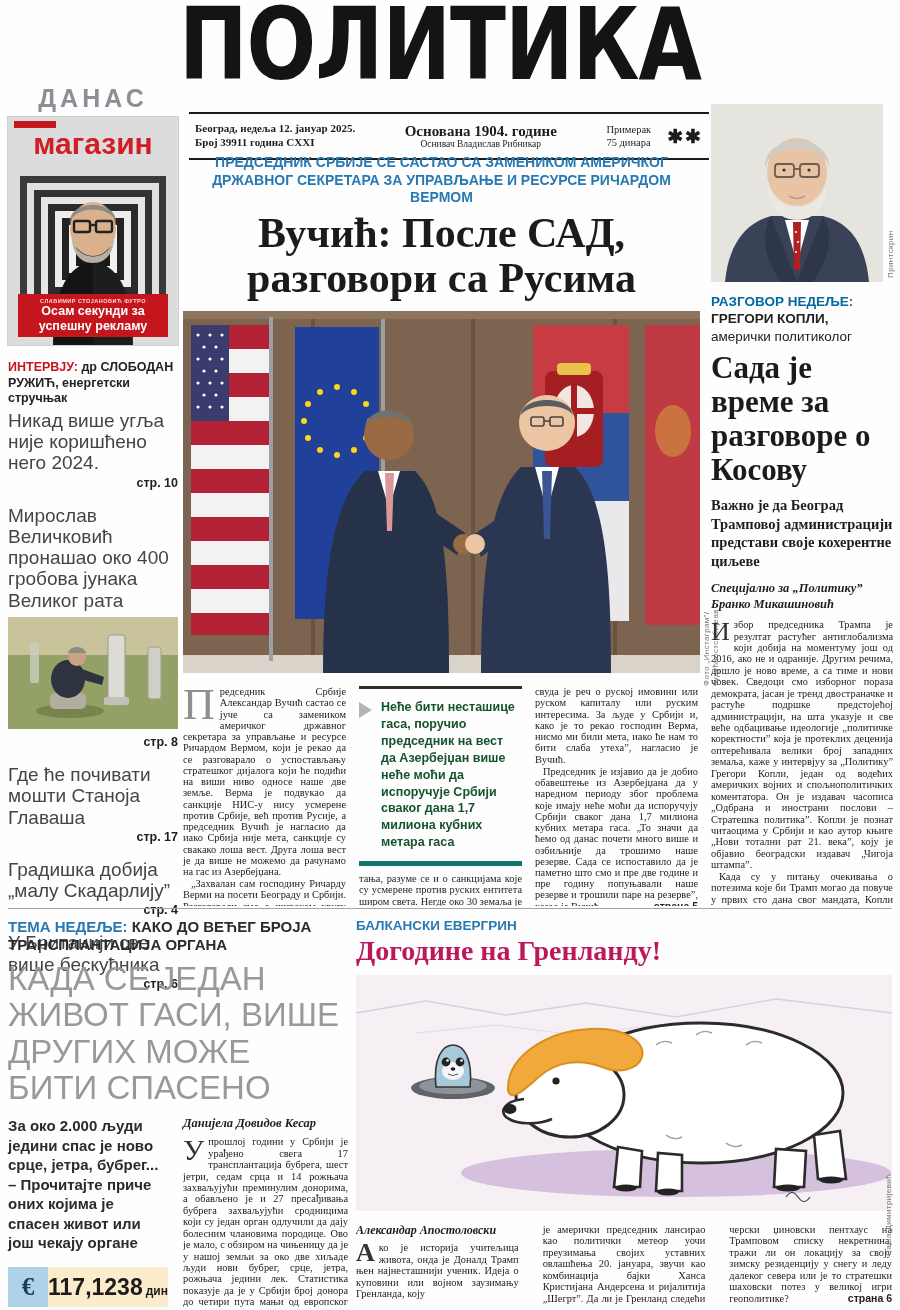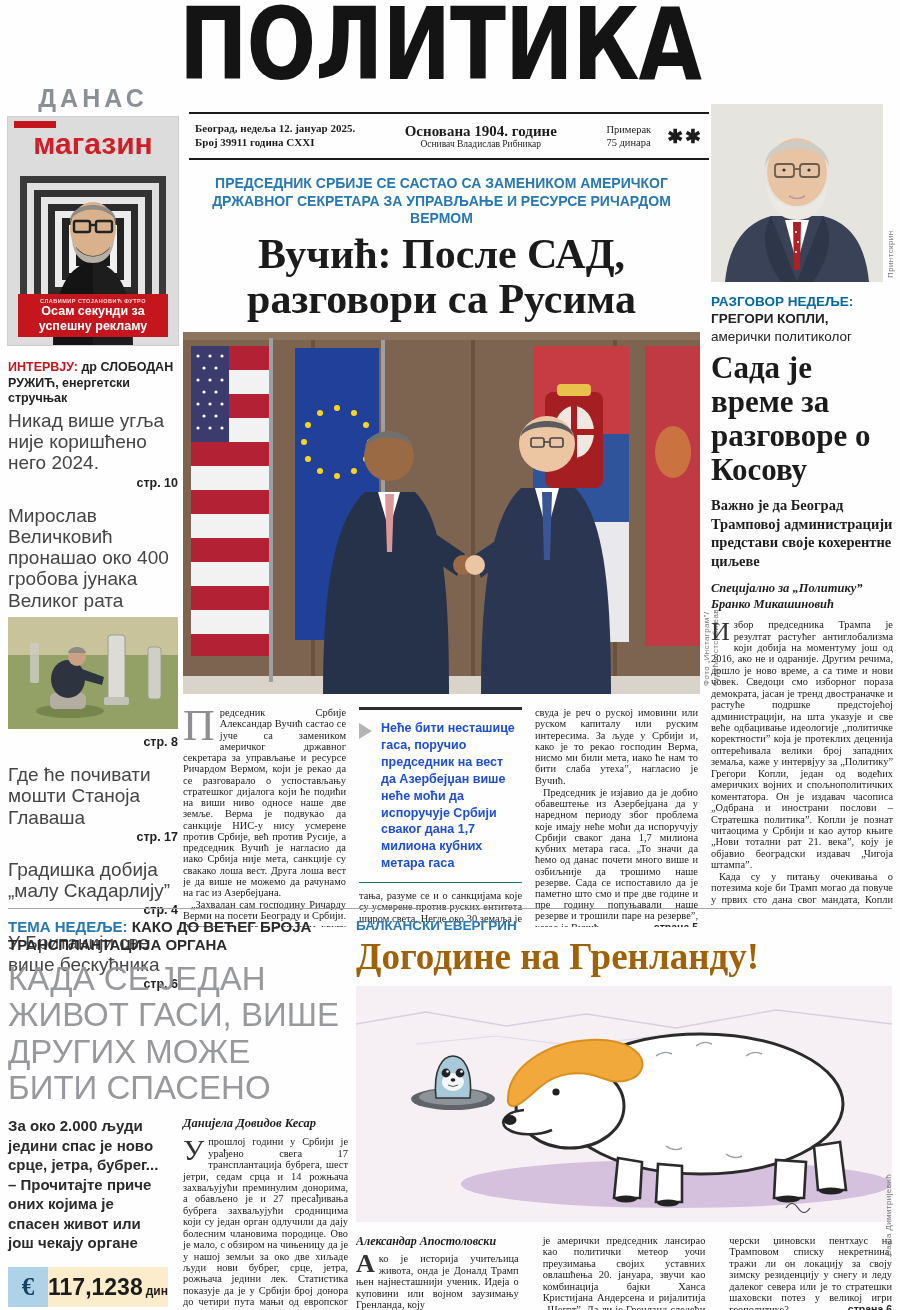--- a/index.html
+++ b/index.html
@@ -37,34 +37,34 @@
   .mag-strip .ttl{font-family:"Liberation Sans",sans-serif;font-size:12.5px;font-weight:700;color:#fff;line-height:1.15;}
   .rail-item{margin-top:15px;}
   .rail-kicker{font-family:"Liberation Sans",sans-serif;font-size:12.5px;line-height:1.25;}
   .rail-kicker .red{color:#c5161d;font-weight:700;}
   .rail-kicker .who{font-weight:700;color:#222;}
   .rail-title{font-family:"Liberation Sans",sans-serif;font-size:19px;line-height:1.12;color:#454545;margin-top:3px;}
   .rail-page{font-family:"Liberation Sans",sans-serif;font-size:12.5px;font-weight:700;color:#222;
     text-align:right;margin-top:2px;}
   .rail-photo{width:170px;height:112px;margin-top:6px;}
   
-  .lead{position:absolute;left:183px;top:175px;width:517px;}
+  .lead{position:absolute;left:183px;top:154px;width:517px;}
   .kicker-blue{font-family:"Liberation Sans",sans-serif;font-weight:700;font-size:14px;line-height:1.25;
     color:#2878b4;text-align:center;}
   .lead-head{font-size:42px;font-weight:600;line-height:1.08;text-align:center;margin-top:6px;color:#1b1b1b;}
   .lead-photo{width:517px;height:362px;margin-top:10px;background:#7d6450;}
   .lead-cols{display:flex;gap:13px;margin-top:9px;height:220px;overflow:hidden;}
   .lcol{width:163px;font-size:10.4px;line-height:1.08;text-align:justify;}
   .lcol p{margin:0 0 1px 0;text-indent:8px;}
   .lcol p.noind{text-indent:0;}
   .dropcap{float:left;font-size:44px;line-height:34px;padding:2px 5px 0 0;color:#8f8f8f;font-weight:500;}
   .dropcap.dark{color:#333;}
-  .quote-box{position:relative;border-top:3px solid #2c2c2c;border-bottom:1px solid #0f766e;
+  .quote-box{position:relative;border-top:3px solid #2c2c2c;border-bottom:5px solid #0f766e;
     padding:10px 2px 10px 22px;margin-bottom:7px;
-    font-family:"Liberation Sans",sans-serif;font-weight:700;font-size:12.5px;line-height:1.35;color:#1d4ed8;text-align:left;}
+    font-family:"Liberation Sans",sans-serif;font-weight:700;font-size:12.5px;line-height:1.35;color:#14532d;text-align:left;}
   .quote-arrow{position:absolute;left:0;top:13px;width:0;height:0;
     border-left:13px solid #b5b5b5;border-top:8px solid transparent;border-bottom:8px solid transparent;}
   .pg{float:right;font-family:"Liberation Sans",sans-serif;font-weight:700;font-size:10.5px;color:#222;}
   
   .rightcol{position:absolute;left:711px;top:104px;width:182px;height:802px;overflow:hidden;}
   .portrait{width:172px;height:178px;}
   .r-kicker{font-family:"Liberation Sans",sans-serif;font-weight:700;font-size:13.5px;color:#0369a1;margin-top:8px;}
   .r-who{font-family:"Liberation Sans",sans-serif;font-weight:700;font-size:13.5px;color:#222;}
   .r-role{font-family:"Liberation Sans",sans-serif;font-size:13.5px;color:#222;}
   .r-head{font-size:31px;font-weight:600;line-height:1.1;margin-top:7px;color:#1b1b1b;}
@@ -92,21 +92,21 @@
   
   .pricebox{display:flex;height:40px;margin-top:14px;}
   .euro{width:40px;background:#aed2e8;display:flex;align-items:center;justify-content:center;
     font-size:25px;font-weight:700;color:#15405e;}
   .pval{flex:1;background:#fbeccb;display:flex;align-items:baseline;justify-content:center;padding-top:7px;}
   .pval .v{font-family:"Liberation Sans",sans-serif;font-weight:700;font-size:23px;color:#1c1c1c;}
   .pval .c{font-family:"Liberation Sans",sans-serif;font-weight:700;font-size:12px;margin-left:3px;}
   
   .ever{position:absolute;left:356px;top:918px;width:536px;}
   .e-kicker{font-family:"Liberation Sans",sans-serif;font-weight:700;font-size:13.5px;color:#2878b4;}
-  .e-head{font-size:37px;font-weight:600;margin-top:3px;color:#a16207;}
+  .e-head{font-size:28px;font-weight:600;margin-top:3px;color:#be185d;}
   .cartoon{width:536px;height:236px;margin-top:8px;background:#f6eff4;}
   .ever-cols{display:flex;gap:24px;margin-top:9px;height:82px;overflow:hidden;}
   .ecol{width:170px;font-size:10.4px;line-height:1.1;text-align:justify;}
   .e-byline{font-style:italic;font-weight:700;font-size:12px;margin-bottom:5px;}
   .edrop{float:left;font-size:26px;line-height:22px;padding-right:4px;color:#333;font-weight:600;}
 </style>
 </head>
 <body>
 
 <div class="page">

